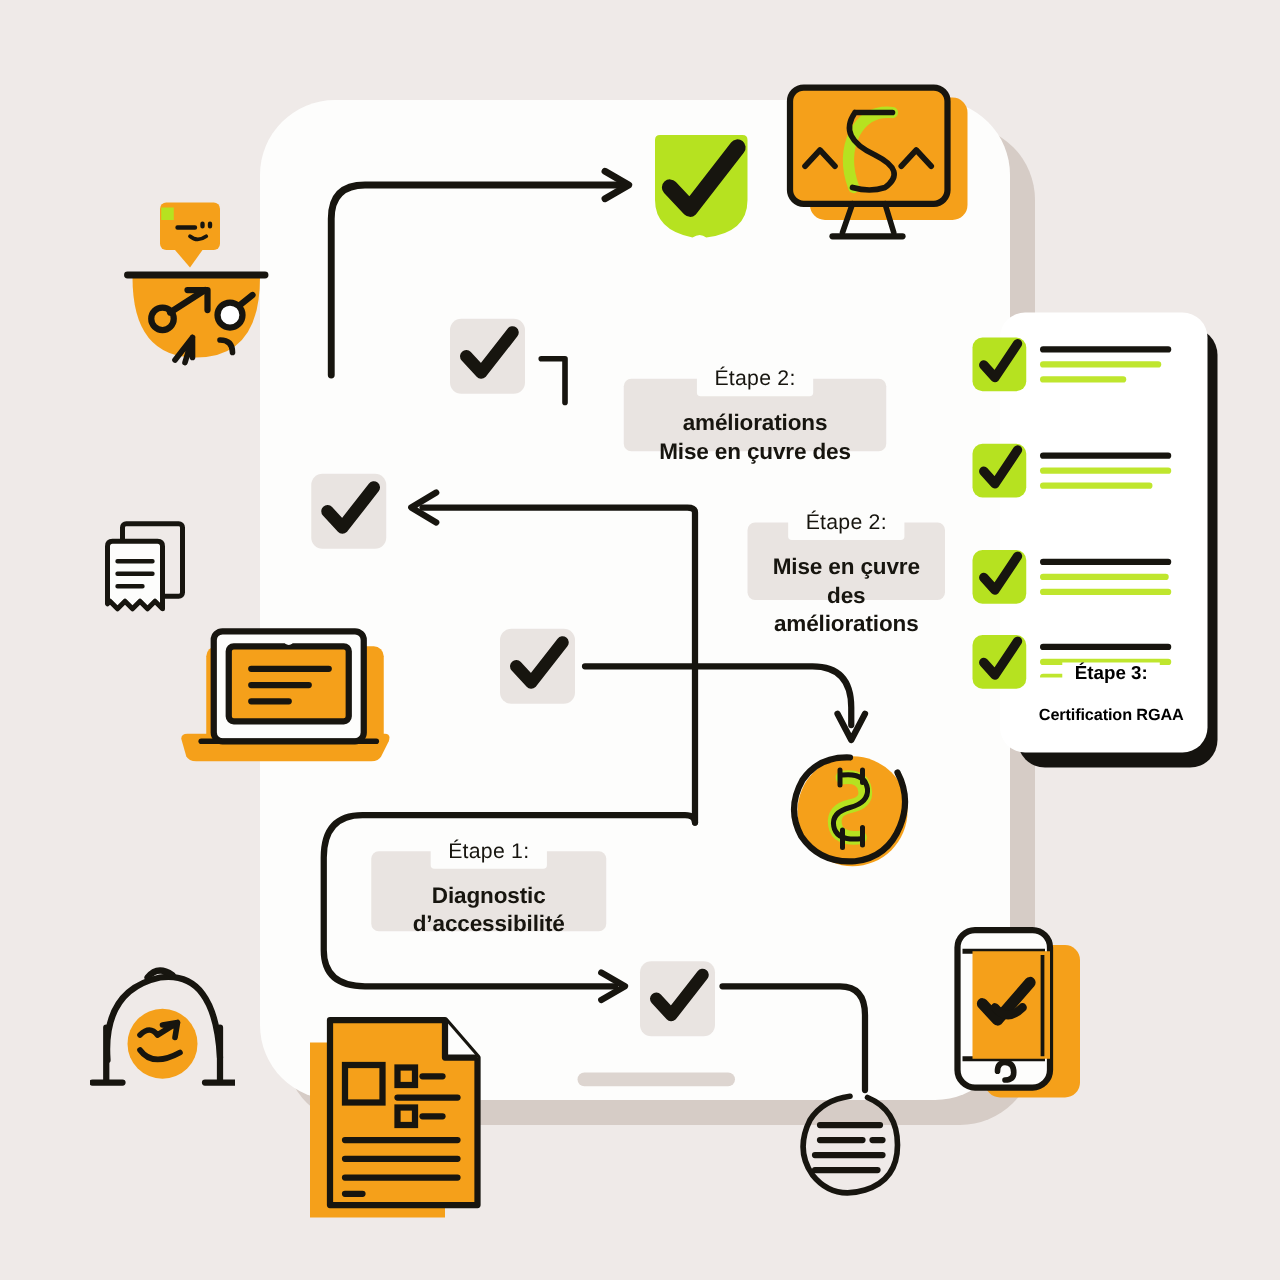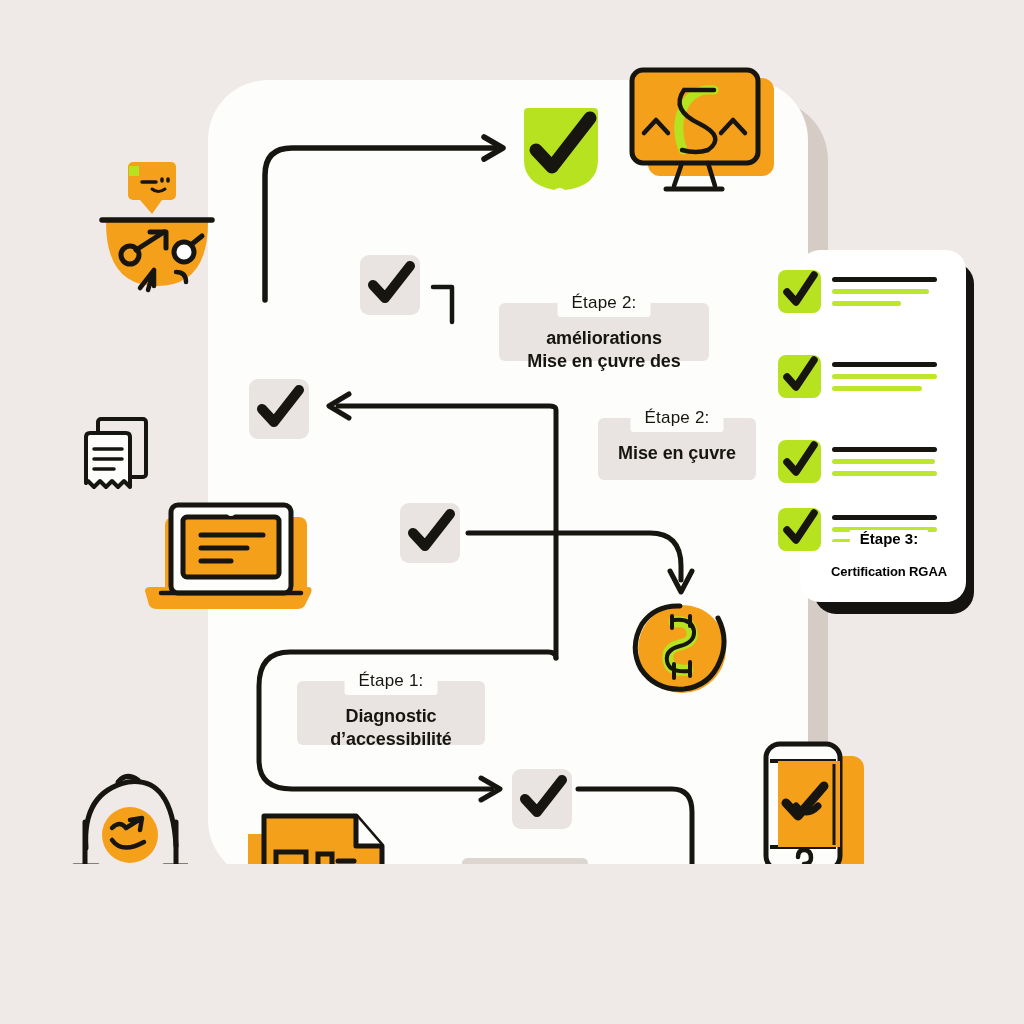--- a/index.html
+++ b/index.html
@@ -6,21 +6,21 @@
     margin: 0;
     padding: 0;
     background: #efeae8;
   }
   body {
     font-family: "Liberation Sans", sans-serif;
   }
   #stage {
     position: relative;
     width: 1024px;
-    height: 864px;
+    height: 1024px;
     background: #efeae8;
     overflow: hidden;
   }
   .abs { position: absolute; }
 
   
   #main-panel-shadow {
     left: 228px; top: 100px;
     width: 600px; height: 800px;
     background: #d6ccc6;
@@ -188,20 +188,21 @@
     <div class="body">
       <div>améliorations</div>
       <div>Mise en çuvre des</div>
     </div>
   </div>
 
   <div class="abs step-card" id="step2b">
     <span class="badge">Étape 2:</span>
     <div class="body">
       <div>Mise en çuvre</div>
+      <div>des améliorations</div>
     </div>
   </div>
 
   <div class="abs step-card" id="step1">
     <span class="badge">Étape 1:</span>
     <div class="body">
       <div>Diagnostic</div>
       <div>d’accessibilité</div>
     </div>
   </div>

